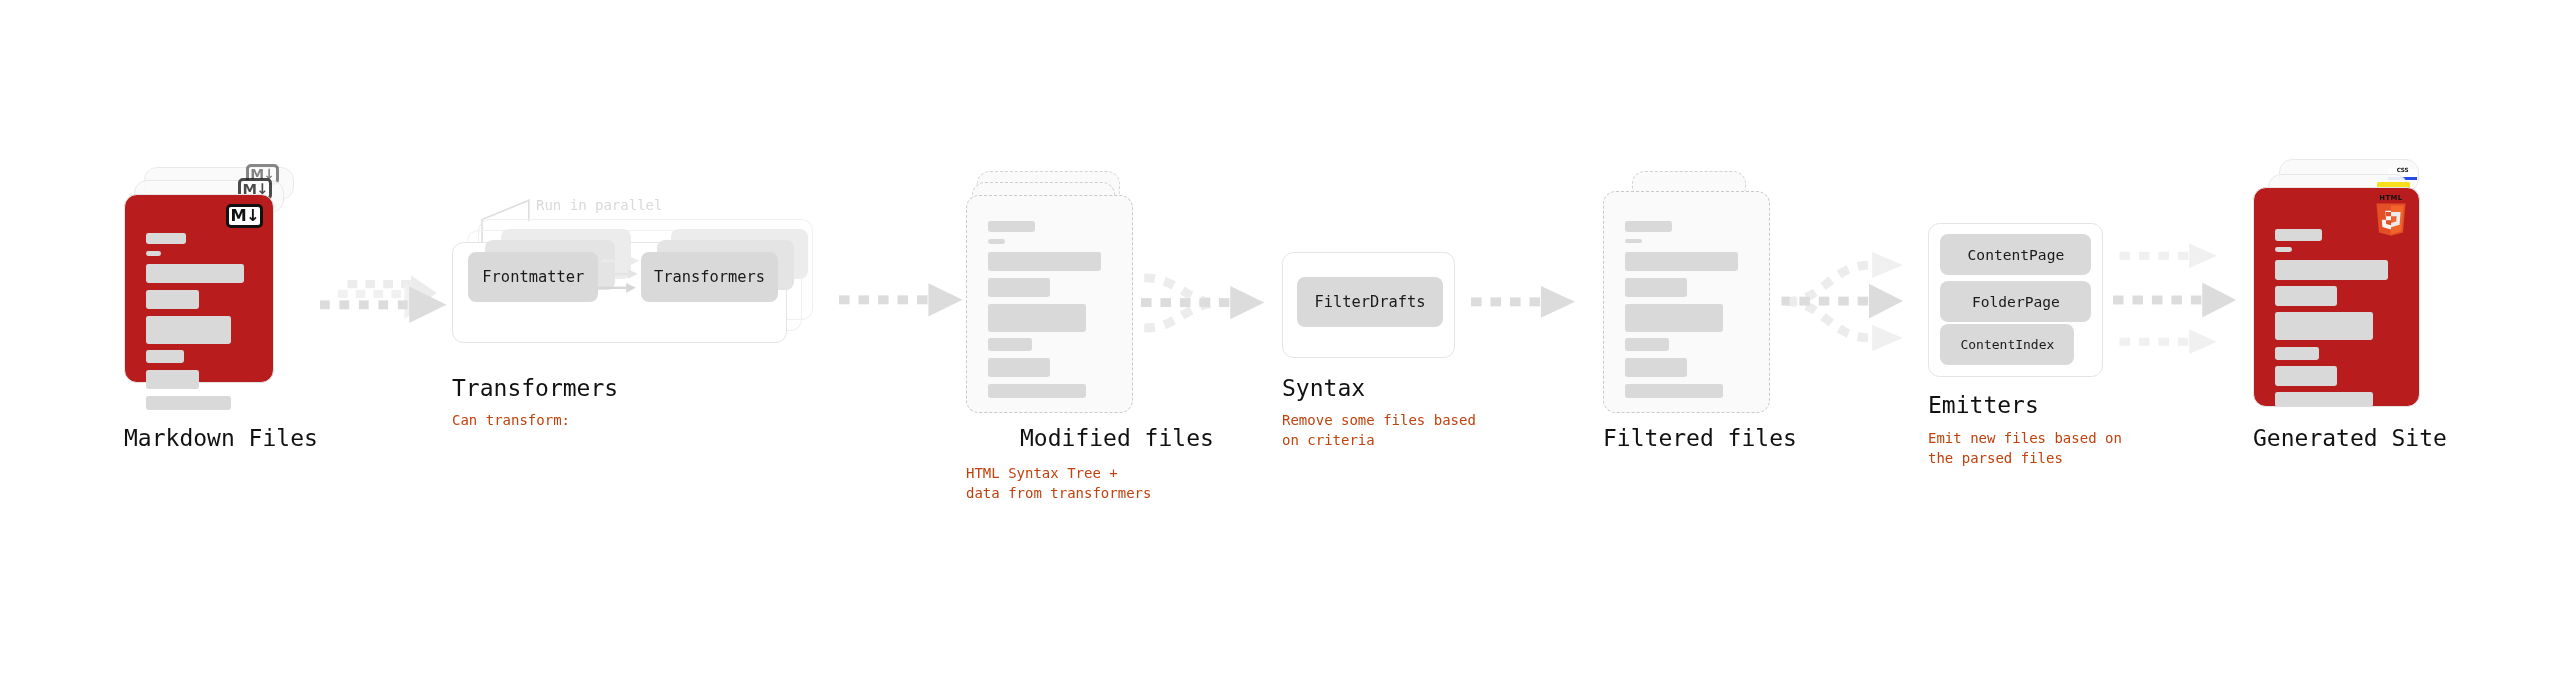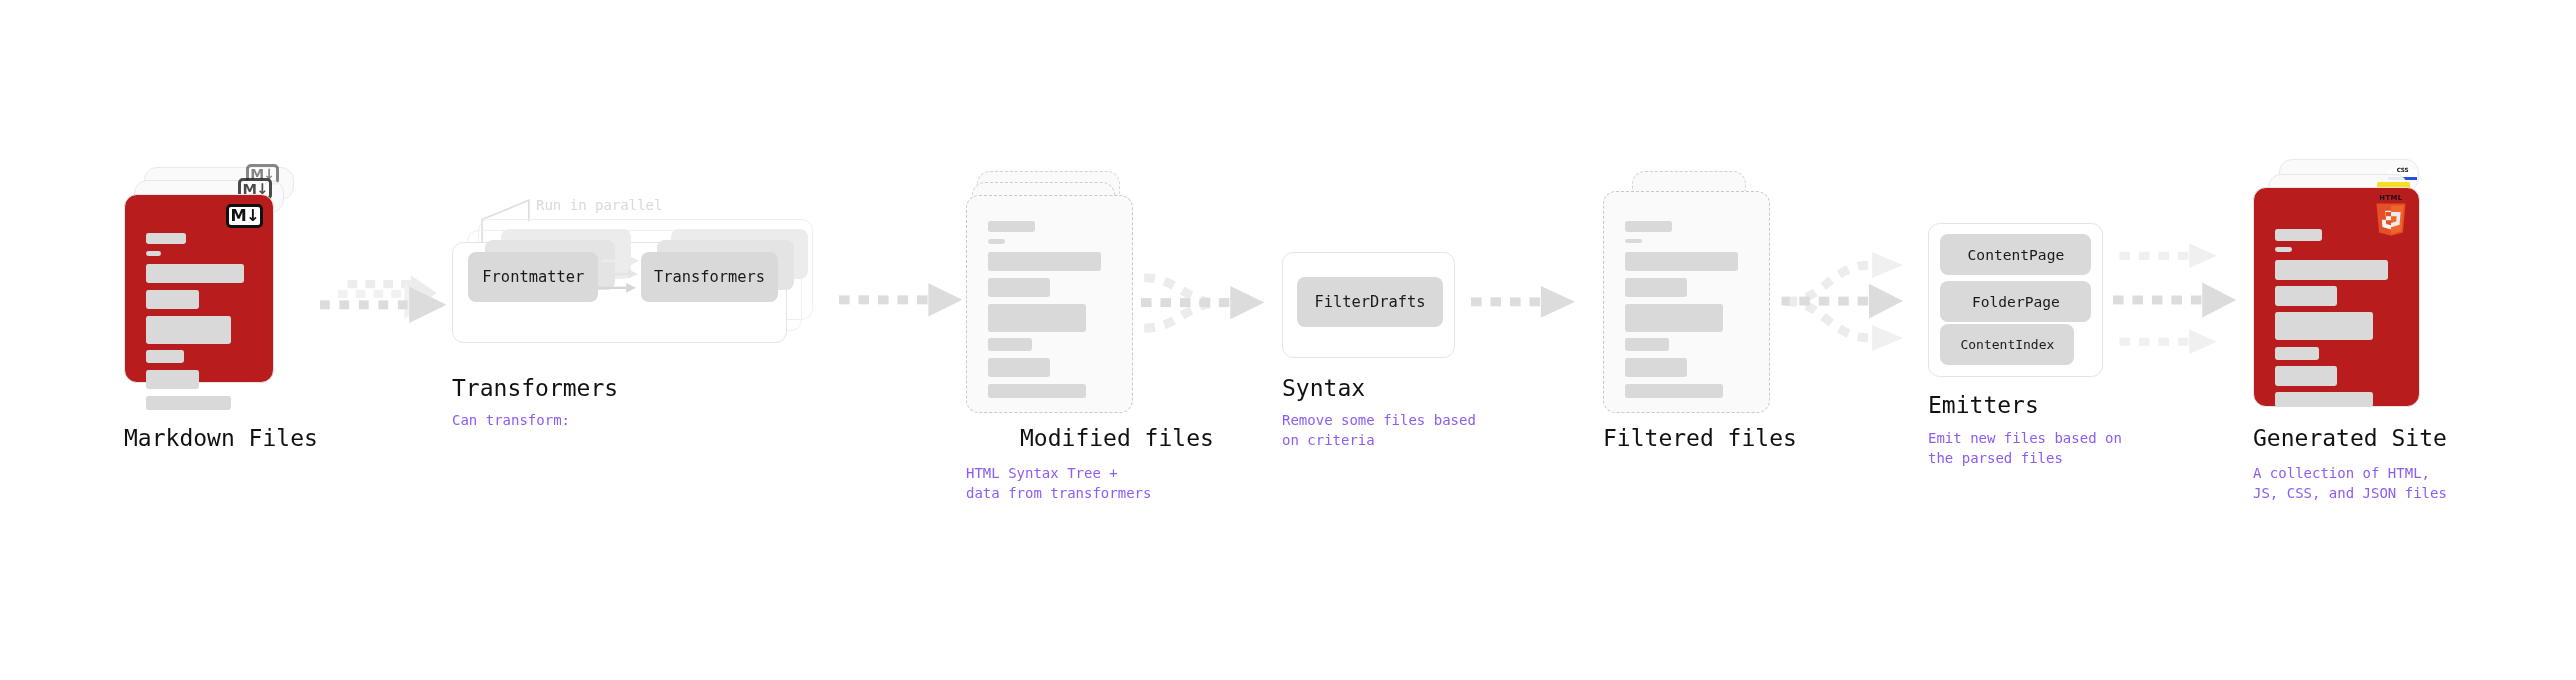--- a/index.html
+++ b/index.html
@@ -75,21 +75,21 @@
   .chip.ghost{background:#ececec;}
   .chip.ghost2{background:#e4e4e4;}
 
   
   .title{
     position:absolute;
     font-size:23px;color:#111;letter-spacing:0px;white-space:nowrap;
   }
   .sub{
     position:absolute;
-    font-size:14px;color:#8b5cf6;line-height:1.45;white-space:pre-line;
+    font-size:14px;color:#c2410c;line-height:1.45;white-space:pre-line;
   }
   .sub-list{position:absolute;font-size:14px;color:#222;line-height:1.45;}
   .sub-list .li{padding-left:11.4px;position:relative;}
   .sub-list .li:before{content:"\2022";position:absolute;left:0px;}
 
   .parallel-label{
     position:absolute;font-size:14px;color:#d9d9d9;white-space:nowrap;
   }
 
   svg{display:block;overflow:visible;}
@@ -337,17 +337,15 @@
         <div class="bar" style="width:92%;height:19.5px;margin-top:8.1px;"></div>
         <div class="bar" style="width:50%;height:19.5px;margin-top:6.5px;"></div>
         <div class="bar" style="width:80%;height:28px;margin-top:6.5px;"></div>
         <div class="bar" style="width:36%;height:13px;margin-top:6.5px;"></div>
         <div class="bar" style="width:50%;height:19.5px;margin-top:6.5px;"></div>
         <div class="bar" style="width:80%;height:14.6px;margin-top:6.5px;"></div>
       </div>
     </div>
   </div>
   <div class="title" style="left:2253px;top:425px;">Generated Site</div>
-  <div class="sub" style="left:2253px;top:463px;">A collection of HTML,
-JS, CSS, and JSON files</div>
 
 </div>
 
 
 </body></html>

